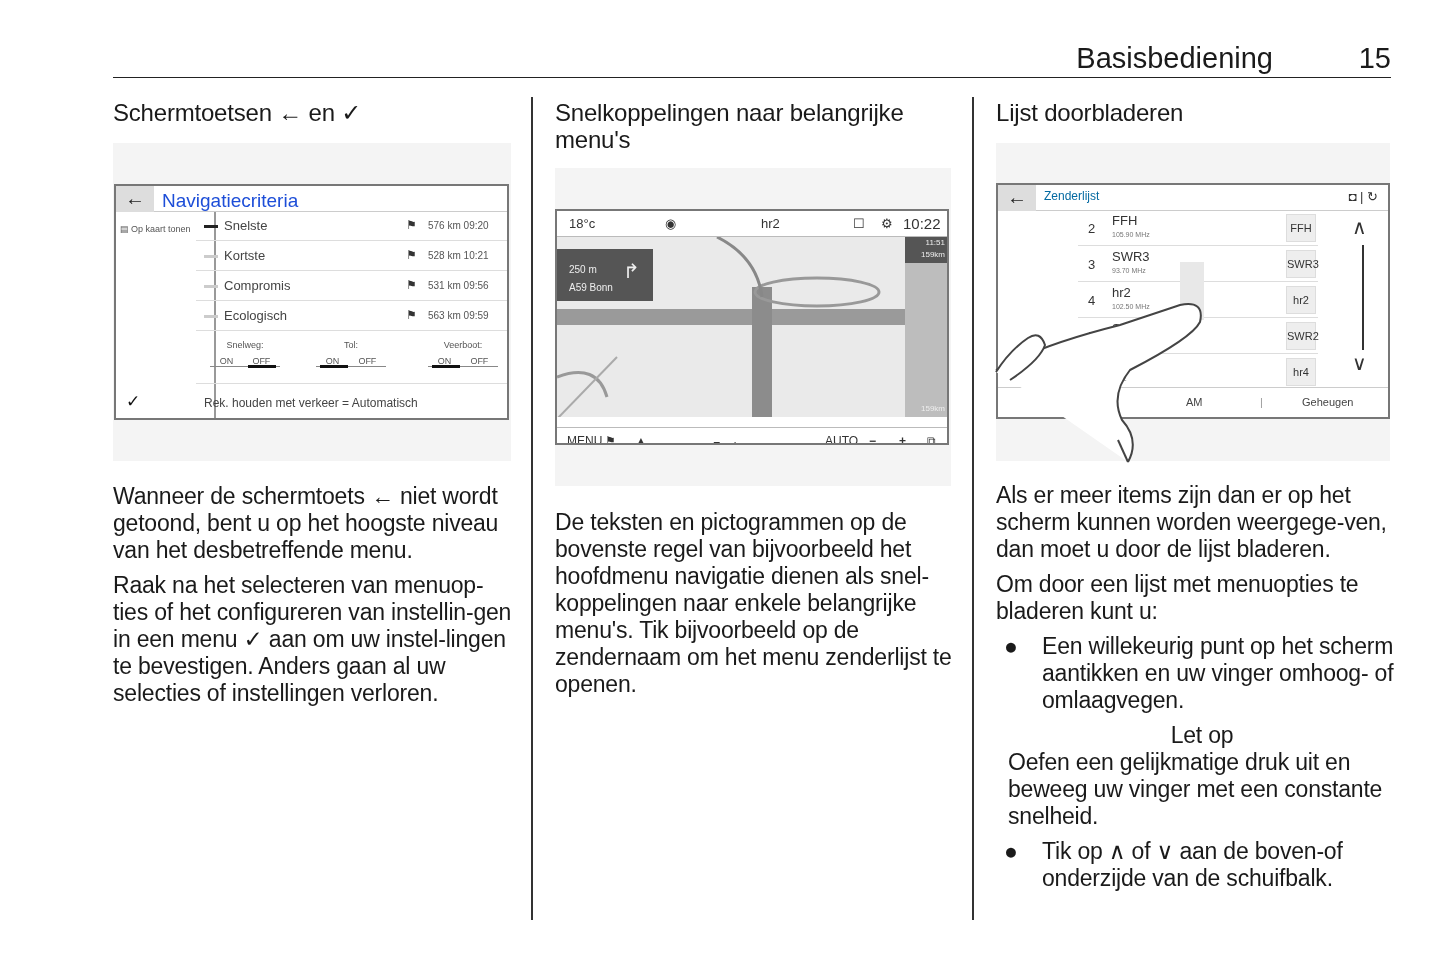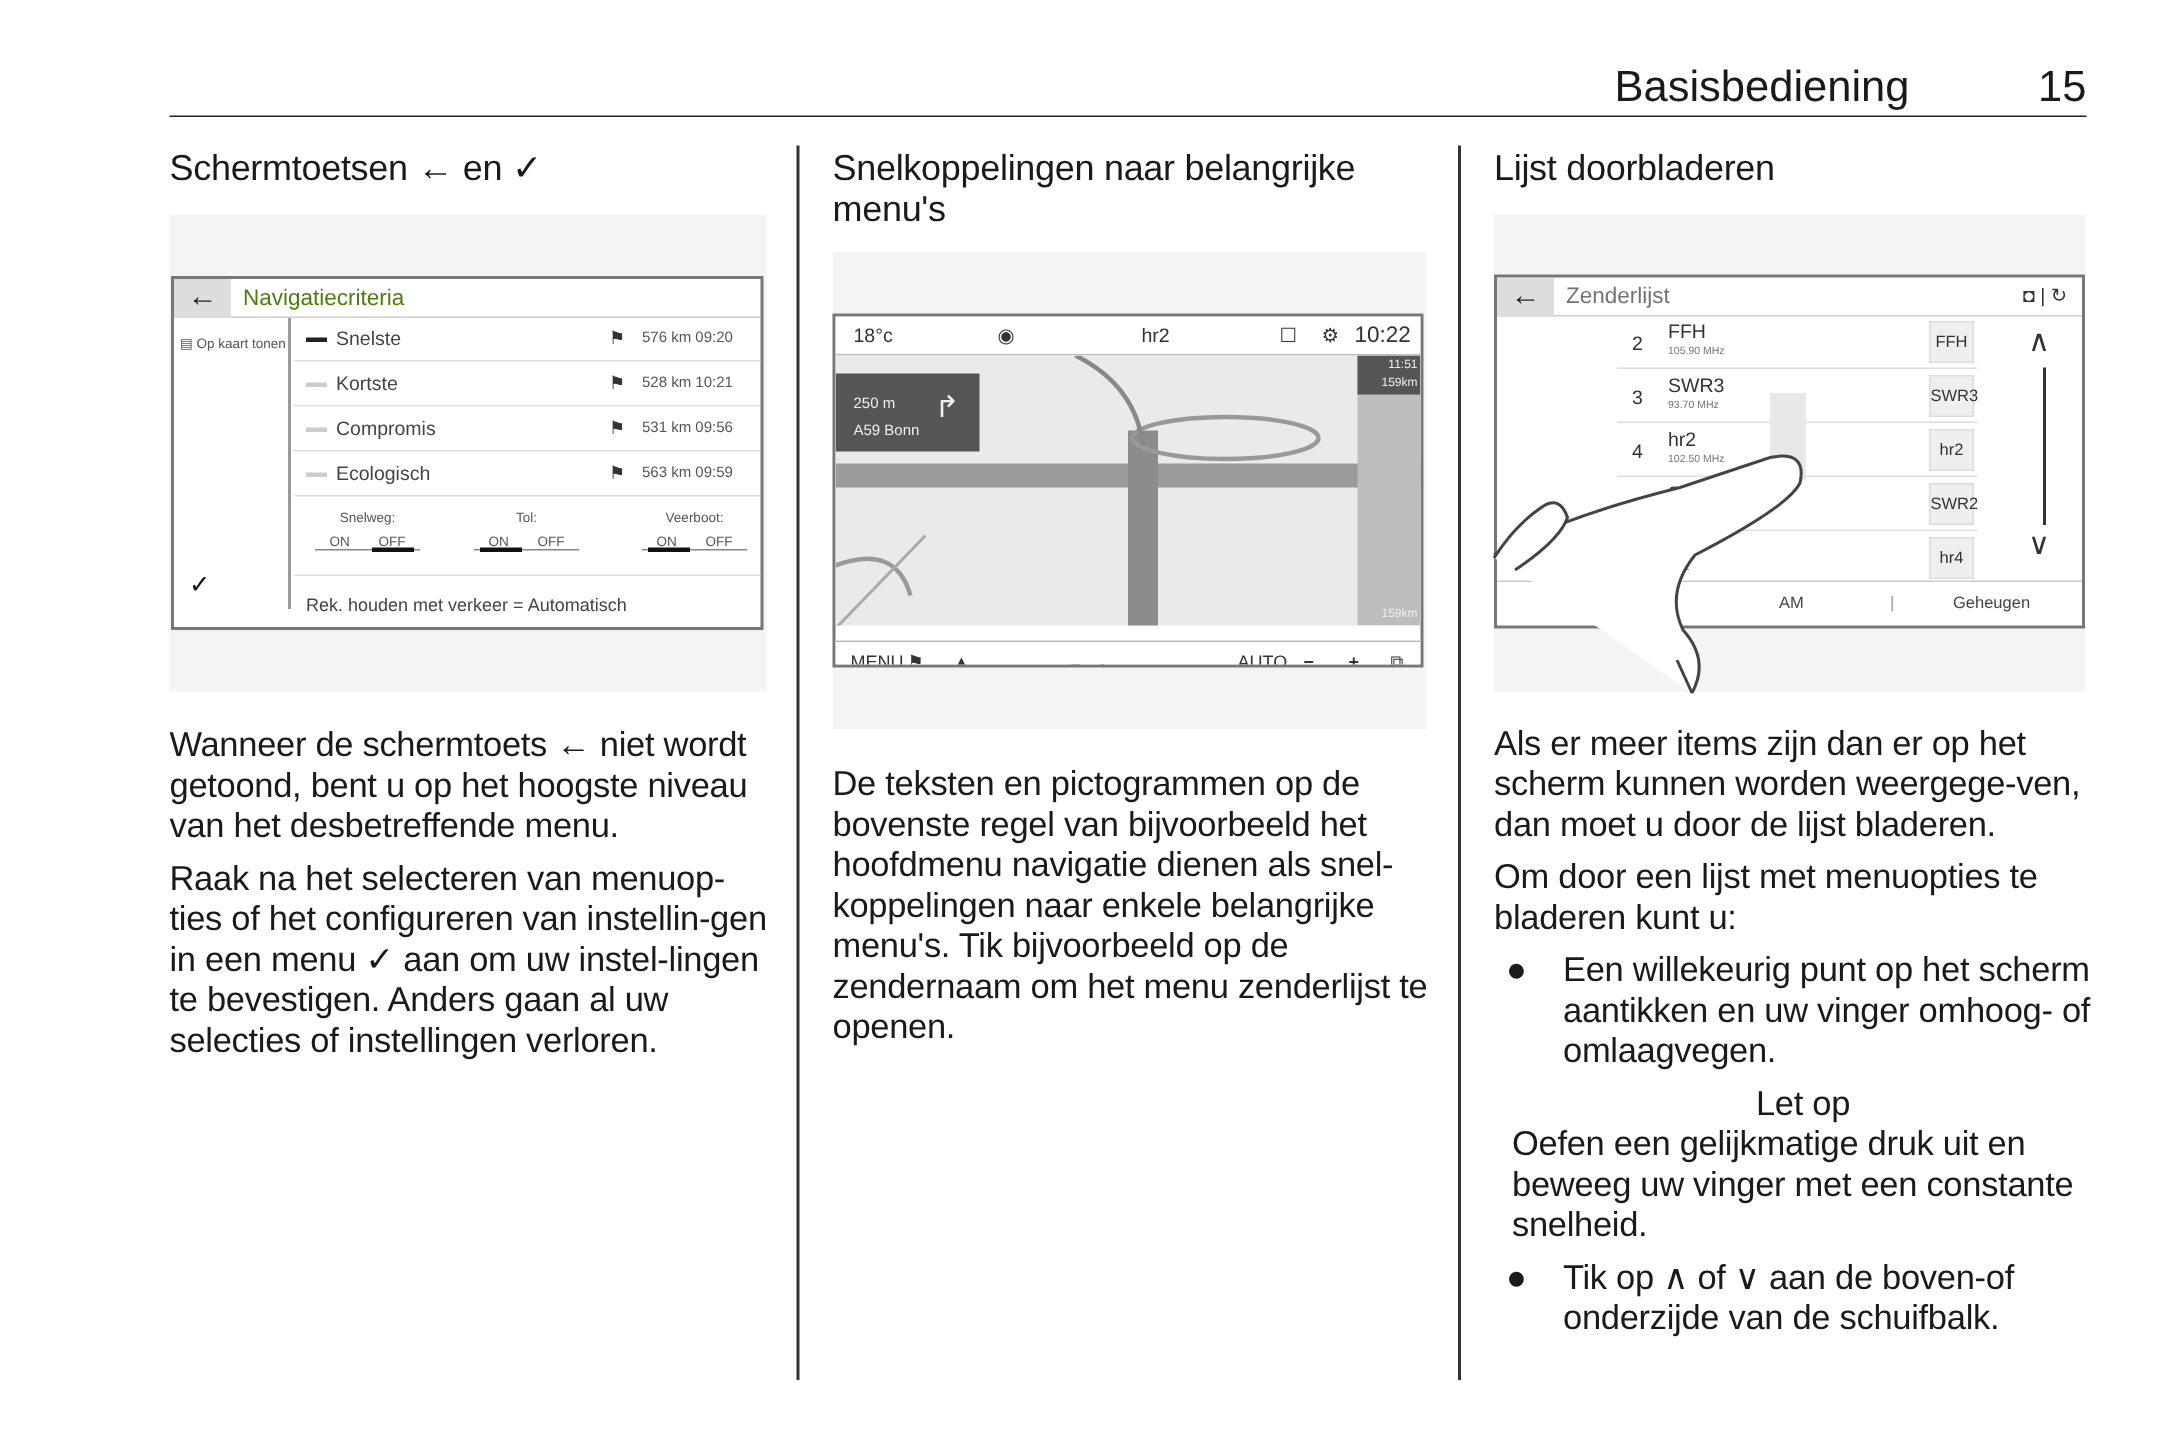--- a/index.html
+++ b/index.html
@@ -25,22 +25,22 @@
   .note { padding-left: 12px; }
   .note-title { font-size: 23px; line-height: 27px; text-align: center; }
 
   
   .fig-bg { position: absolute; background: #f4f4f4; }
   .screen { position: absolute; background: #fff; border: 2px solid #777; font-size: 12px; color: #444; overflow: hidden; }
 
   
   .f1-head { position: absolute; left: 0; top: 0; right: 0; height: 26px; border-bottom: 1px solid #ccc; }
   .f1-back { position: absolute; left: 0; top: 0; width: 38px; height: 26px; background: #ddd; font-size: 20px; line-height: 24px; text-align: center; color: #222; }
-  .f1-title { position: absolute; left: 46px; top: 4px; font-size: 15px; color: #4d7c0f; }
-  .f1-left { position: absolute; left: 0; top: 26px; width: 78px; bottom: 12px; border-right: 2px solid #999; }
+  .f1-title { position: absolute; left: 46px; top: 4px; font-size: 19px; color: #1d4ed8; }
+  .f1-left { position: absolute; left: 0; top: 26px; width: 100px; bottom: 0; border-right: 2px solid #999; }
   .f1-left .showmap { position: absolute; left: 4px; top: 12px; font-size: 9px; color: #555; white-space: nowrap; }
   .f1-left .check { position: absolute; left: 10px; bottom: 6px; font-size: 17px; color: #111; }
   .f1-row { position: absolute; left: 80px; right: 0; height: 29px; border-bottom: 1px solid #ddd; }
   .f1-row .line { position: absolute; left: 8px; top: 13px; width: 14px; height: 3px; background: #ccc; }
   .f1-row .line.sel { background: #222; }
   .f1-row .name { position: absolute; left: 28px; top: 6px; font-size: 13px; }
   .f1-row .flag { position: absolute; left: 210px; top: 6px; font-size: 12px; color: #333; }
   .f1-row .dist { position: absolute; left: 232px; top: 8px; font-size: 10px; color: #555; }
   .f1-toggles { position: absolute; left: 80px; right: 0; top: 148px; height: 50px; border-bottom: 1px solid #ddd; }
   .tg { position: absolute; top: 0; width: 70px; font-size: 9px; color: #555; text-align: center; }
@@ -59,21 +59,21 @@
   .f2-turn .arrow { position: absolute; left: 66px; top: 10px; font-size: 20px; }
   .f2-side { position: absolute; right: 0; top: 0; width: 42px; bottom: 0; background: #bdbdbd; }
   .f2-side .eta { position: absolute; right: 0; top: 0; width: 42px; height: 26px; background: #555; color: #eee; font-size: 8px; text-align: right; padding-right: 2px; line-height: 12px; }
   .f2-side .bot { position: absolute; right: 2px; bottom: 4px; color: #eee; font-size: 8px; }
   .f2-bottom { position: absolute; left: 0; right: 0; bottom: 0; height: 16px; border-top: 1px solid #bbb; background: #fff; font-size: 12px; color: #333; }
   .f2-bottom span { position: absolute; top: 6px; }
 
   
   .f3-head { position: absolute; left: 0; top: 0; right: 0; height: 26px; border-bottom: 1px solid #ccc; }
   .f3-back { position: absolute; left: 0; top: 0; width: 38px; height: 26px; background: #ddd; font-size: 20px; line-height: 24px; text-align: center; color: #222; }
-  .f3-title { position: absolute; left: 46px; top: 4px; font-size: 15px; color: #737373; }
+  .f3-title { position: absolute; left: 46px; top: 4px; font-size: 12px; color: #0369a1; }
   .f3-icons { position: absolute; right: 10px; top: 4px; font-size: 13px; color: #333; }
   .f3-left { position: absolute; left: 0; top: 26px; width: 78px; bottom: 30px; border-right: 2px solid #999; }
   .f3-left .freq { position: absolute; left: 4px; top: 10px; font-size: 9px; color: #555; }
   .f3-row { position: absolute; left: 80px; width: 240px; height: 35px; border-bottom: 1px solid #ddd; }
   .f3-row .num { position: absolute; left: 10px; top: 10px; font-size: 13px; color: #333; }
   .f3-row .name { position: absolute; left: 34px; top: 2px; font-size: 13px; color: #333; }
   .f3-row .fq { position: absolute; left: 34px; top: 20px; font-size: 7px; color: #777; }
   .f3-row .preset { position: absolute; right: 2px; top: 3px; width: 30px; height: 28px; background: #eee; border: 1px solid #ddd; font-size: 11px; text-align: center; line-height: 26px; color: #333; }
   .f3-scroll { position: absolute; right: 10px; top: 30px; width: 30px; height: 160px; }
   .f3-scroll .up, .f3-scroll .down { position: absolute; left: 4px; font-size: 20px; color: #333; }

